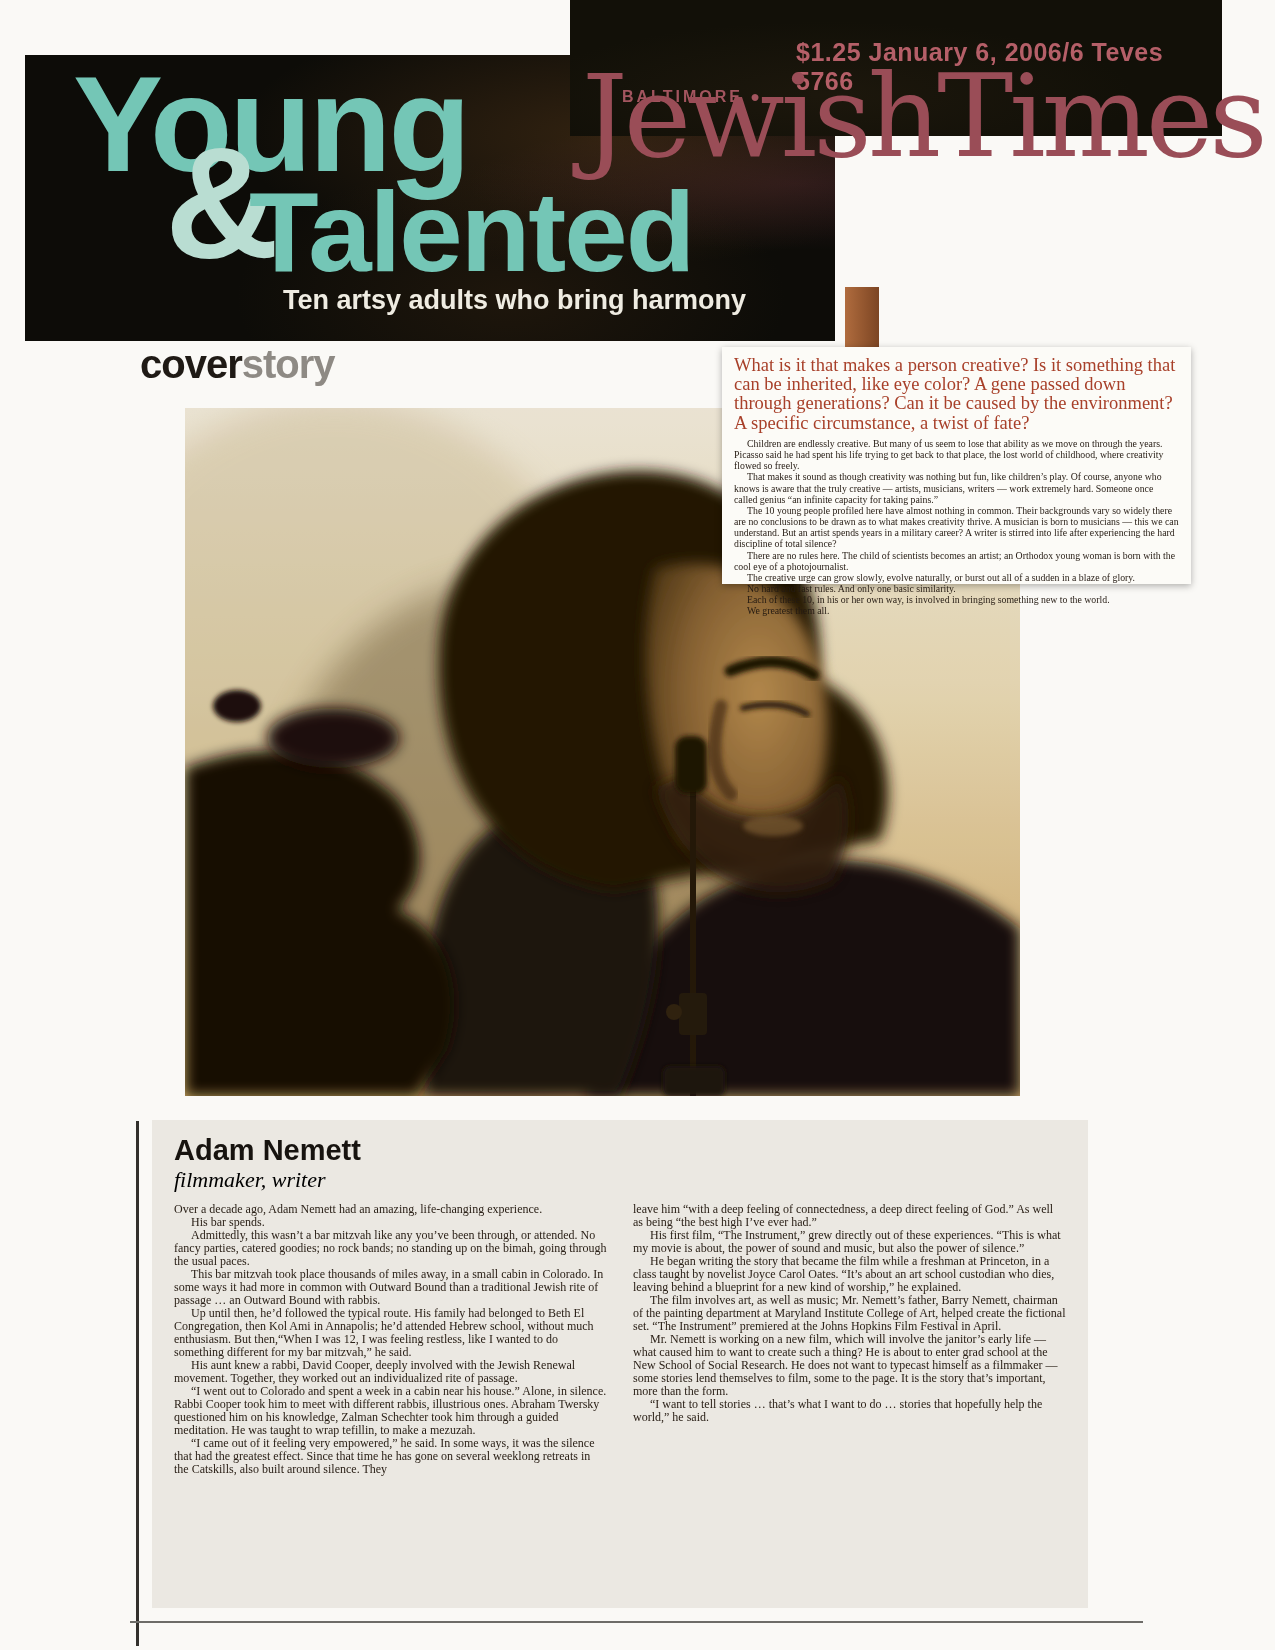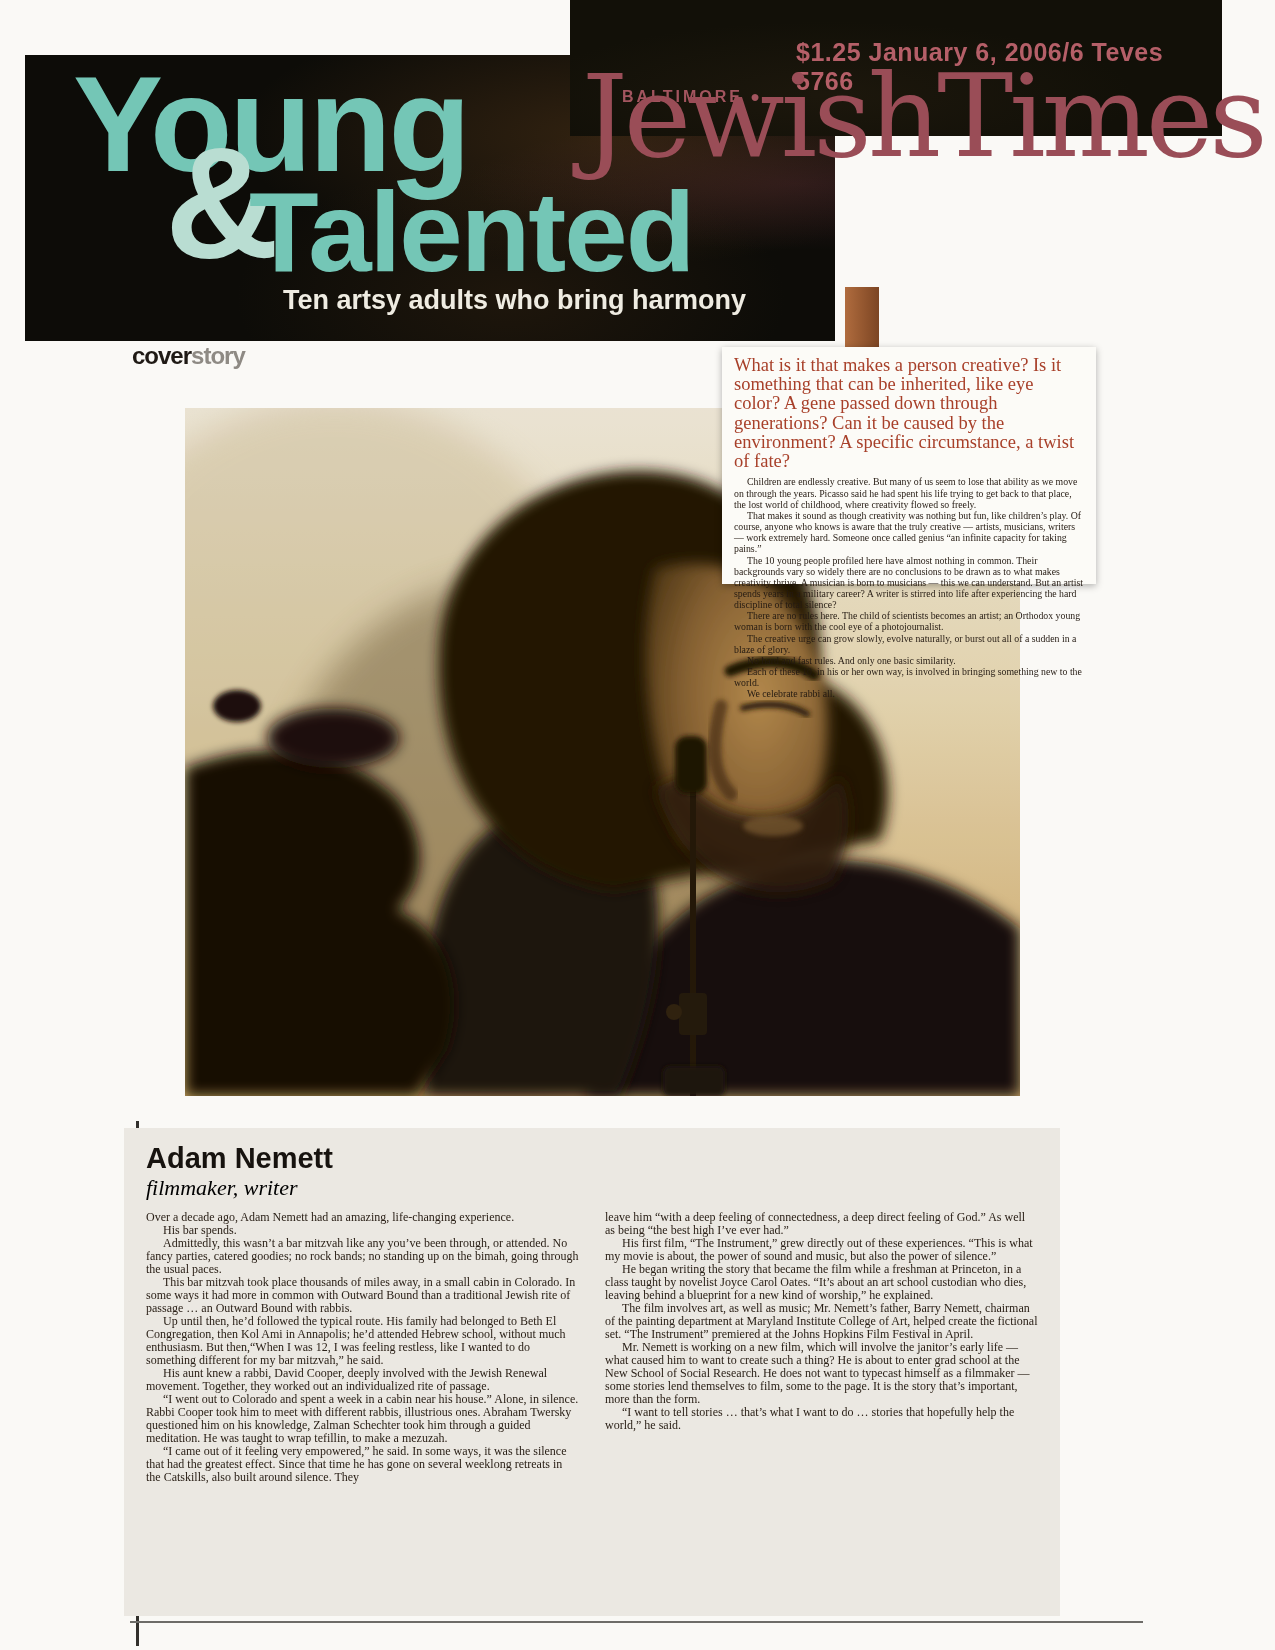--- a/index.html
+++ b/index.html
@@ -27,38 +27,38 @@
   .masthead{position:absolute;left:570px;top:0;width:652px;height:136px;
       background:radial-gradient(ellipse at 40% 70%, rgba(60,45,25,.25), transparent 55%),#121008;}
   .masthead-price{position:absolute;left:226px;top:38px;font-size:25px;font-weight:700;color:#b55f68;
       letter-spacing:.5px;}
   .masthead-city{position:absolute;left:52px;top:88px;font-size:16px;font-weight:800;letter-spacing:3px;
       color:#a3555f;}
   .masthead-title{position:absolute;left:12px;top:60px;font-family:"DejaVu Serif","Liberation Serif",serif;
       font-size:114px;line-height:1;letter-spacing:-4px;color:#9a4d57;white-space:nowrap;}
 
   
-  .coverstory{position:absolute;left:132px;top:342px;font-size:24px;font-weight:800;letter-spacing:-1px;}
+  .coverstory{position:absolute;left:140px;top:342px;font-size:40px;font-weight:800;letter-spacing:-1px;}
   .coverstory .b1{color:#1f1a15;}
   .coverstory .b2{color:#8e8a84;}
 
   
   .photo{position:absolute;left:185px;top:408px;width:835px;height:688px;}
 
   
-  .intro-box{position:absolute;left:722px;top:347px;width:374px;height:237px;background:#fcfbf7;
+  .intro-box{position:absolute;left:722px;top:347px;width:469px;height:237px;background:#fcfbf7;
       box-shadow:0 2px 7px rgba(0,0,0,.30);padding:9px 12px;box-sizing:border-box;
       font-family:"Liberation Serif","DejaVu Serif",serif;}
   .intro-headline{font-size:18.5px;line-height:1.04;color:#a8402a;margin:0 0 5px 0;}
   .intro-box p{margin:0;font-size:9.8px;line-height:1.14;color:#241a12;text-indent:13px;}
 
   
   .article-rule-v{position:absolute;left:136px;top:1121px;width:3px;height:525px;background:#32302c;}
-  .article-box{position:absolute;left:124px;top:1120px;width:936px;height:488px;background:#ebe8e2;
-      padding:16px 22px 0 22px;box-sizing:border-box;margin-top:8px;}
+  .article-box{position:absolute;left:152px;top:1120px;width:936px;height:488px;background:#ebe8e2;
+      padding:16px 22px 0 22px;box-sizing:border-box;}
   .article-name{font-size:29px;font-weight:800;color:#17130f;letter-spacing:0;line-height:1;}
   .article-role{font-family:"Liberation Serif","DejaVu Serif",serif;font-style:italic;font-size:22px;
       color:#000000;margin-top:4px;line-height:1;}
   .article-cols{display:flex;gap:26px;margin-top:12px;
       font-family:"Liberation Serif","DejaVu Serif",serif;color:#2b2118;}
   .article-col{width:444px;font-size:12px;line-height:1.085;}
   .article-col p{margin:0;text-indent:17px;}
   .article-col p.first{text-indent:0;}
 
   .bottom-rule{position:absolute;left:130px;top:1621px;width:1013px;height:2px;background:#6d6c68;}
@@ -147,21 +147,21 @@
 
   <div class="intro-box">
     <div class="intro-headline">What is it that makes a person creative? Is it something that can be inherited, like eye color? A gene passed down through generations? Can it be caused by the environment? A specific circumstance, a twist of fate?</div>
     <p>Children are endlessly creative. But many of us seem to lose that ability as we move on through the years. Picasso said he had spent his life trying to get back to that place, the lost world of childhood, where creativity flowed so freely.</p>
     <p>That makes it sound as though creativity was nothing but fun, like children’s play. Of course, anyone who knows is aware that the truly creative — artists, musicians, writers — work extremely hard. Someone once called genius “an infinite capacity for taking pains.”</p>
     <p>The 10 young people profiled here have almost nothing in common. Their backgrounds vary so widely there are no conclusions to be drawn as to what makes creativity thrive. A musician is born to musicians — this we can understand. But an artist spends years in a military career? A writer is stirred into life after experiencing the hard discipline of total silence?</p>
     <p>There are no rules here. The child of scientists becomes an artist; an Orthodox young woman is born with the cool eye of a photojournalist.</p>
     <p>The creative urge can grow slowly, evolve naturally, or burst out all of a sudden in a blaze of glory.</p>
     <p>No hard and fast rules. And only one basic similarity.</p>
     <p>Each of these 10, in his or her own way, is involved in bringing something new to the world.</p>
-    <p>We celebrate rabbi all.</p>
+    <p>We greatest them all.</p>
   </div>
 
   <div class="article-rule-v"></div>
   <div class="article-box">
     <div class="article-name">Adam Nemett</div>
     <div class="article-role">filmmaker, writer</div>
     <div class="article-cols">
       <div class="article-col">
         <p class="first">Over a decade ago, Adam Nemett had an amazing, life-changing experience.</p>
         <p>His bar spends.</p>

